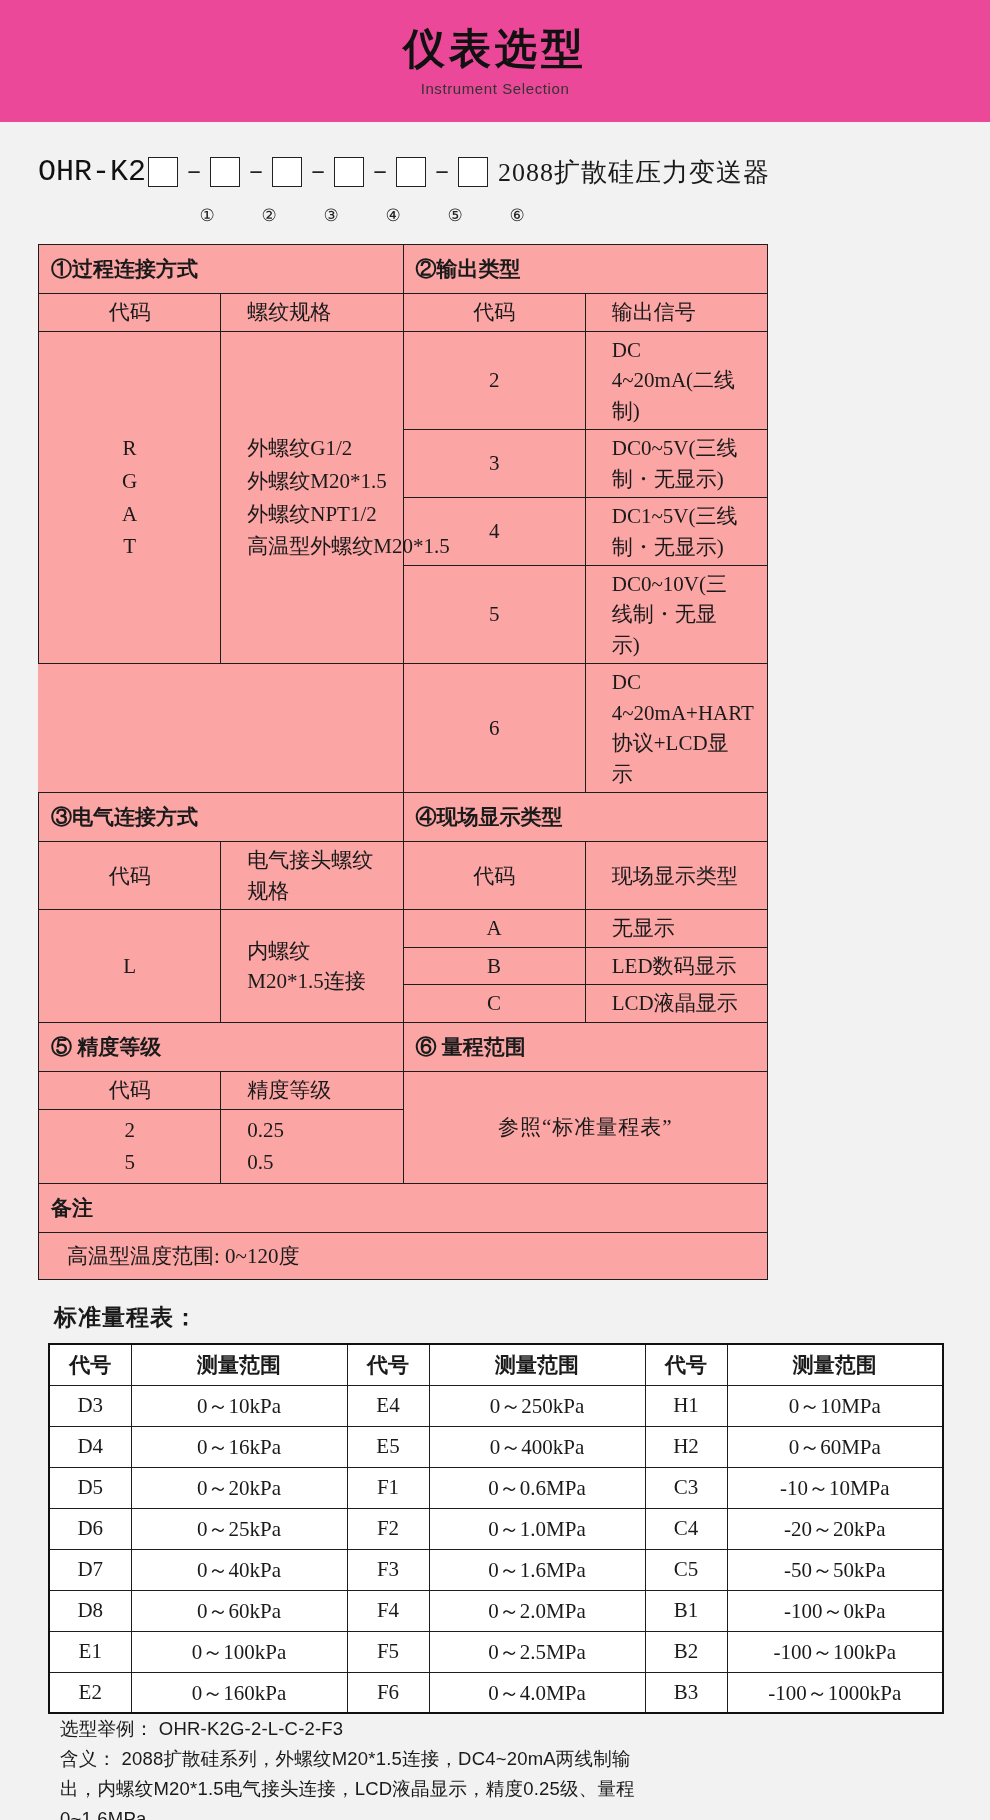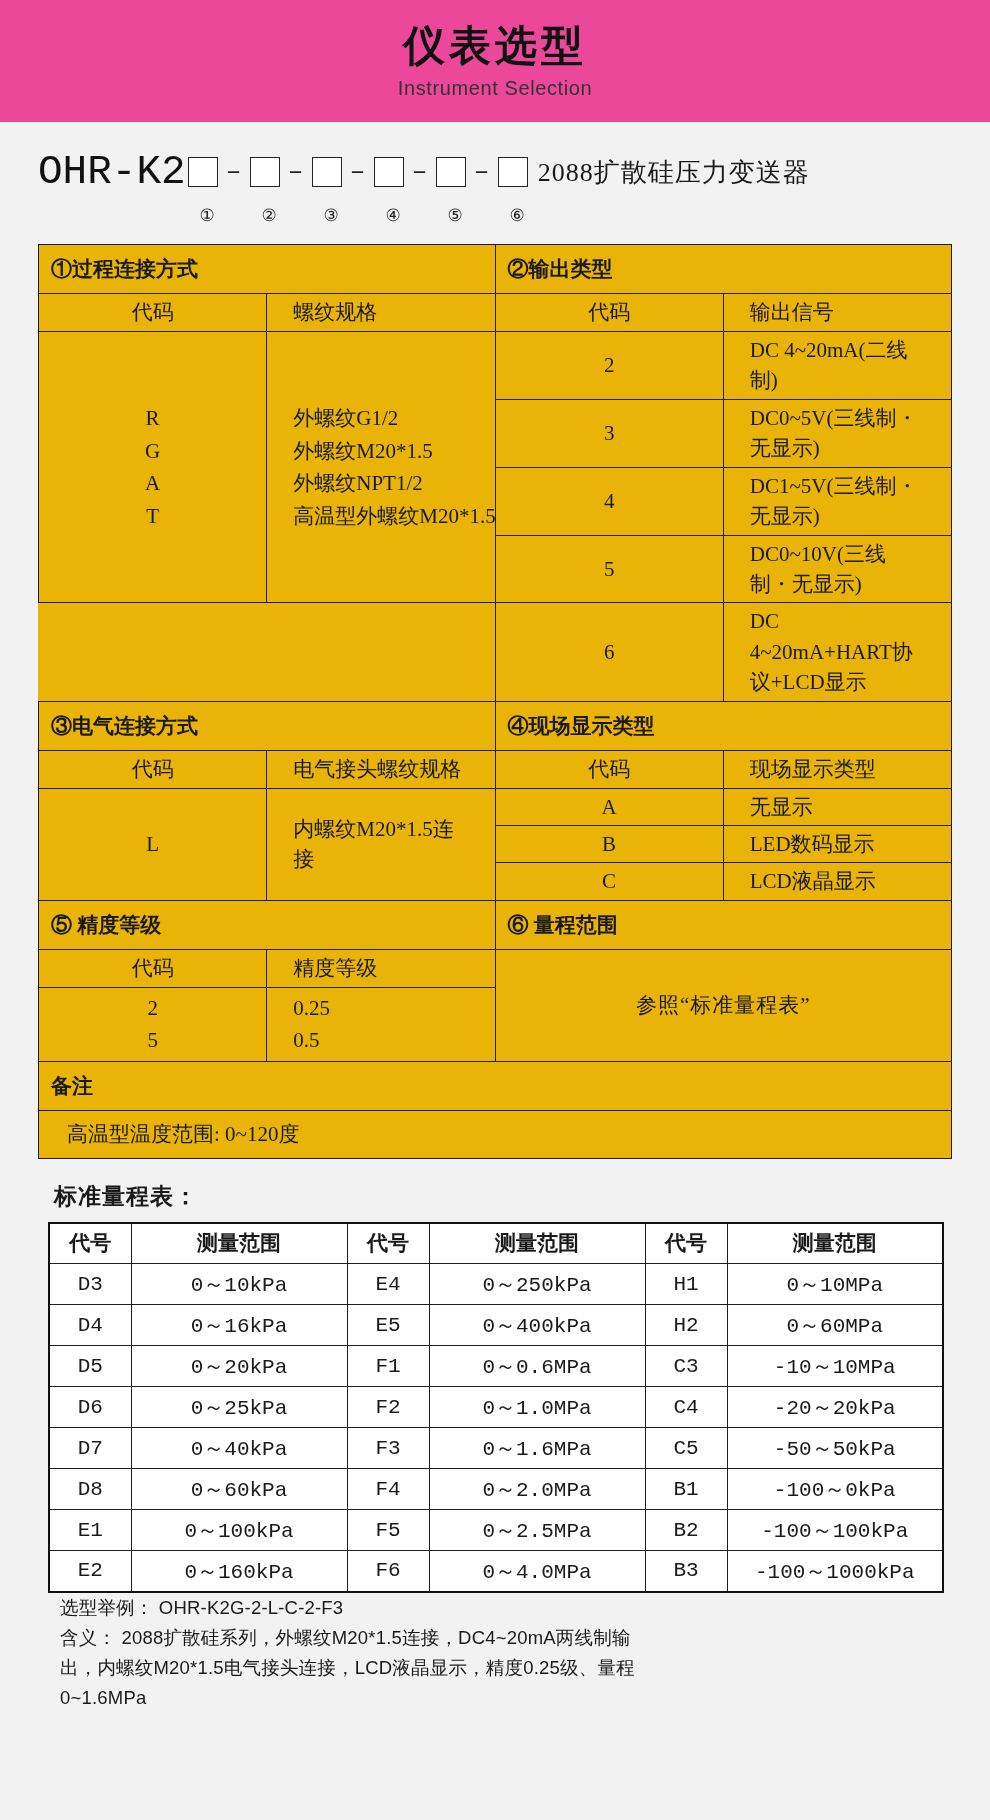--- a/index.html
+++ b/index.html
@@ -25,41 +25,41 @@
   }
   .header-title {
     font-size: 42px;
     font-weight: bold;
     letter-spacing: 4px;
     color: #111;
     line-height: 1.15;
   }
   .header-sub {
     margin-top: 6px;
-    font-size: 20px;
+    font-size: 15px;
     color: #333;
     font-family: "Liberation Sans", sans-serif;
     letter-spacing: 0.6px;
     text-align: center;
   }
 
   
   .model-area {
     padding: 26px 0 0 0;
     position: relative;
   }
   .model-line {
     display: flex;
     align-items: center;
     padding-left: 38px;
     height: 48px;
   }
   .model-prefix {
     font-family: "Liberation Mono", "DejaVu Sans Mono", monospace;
-    font-size: 41px;
+    font-size: 30px;
     letter-spacing: 0px;
     color: #111;
   }
   .code-box {
     width: 30px;
     height: 30px;
     border: 1.6px solid #222;
     background: #fff;
     margin: 0 2px;
   }
@@ -88,24 +88,24 @@
     margin: 0 2px;
     text-align: center;
     font-size: 17px;
     color: #222;
   }
   .circle-row .gap { width: 28px; }
 
   
   .spec-wrap { padding: 14px 38px 0 38px; }
   table.spec {
-    width: 914px;
+    width: 730px;
     border-collapse: collapse;
     table-layout: fixed;
-    background: #eab308;
+    background: #fca5a5;
   }
   table.spec td {
     border: 1.4px solid #1d1d1d;
     vertical-align: middle;
     padding: 3px 26px;
     font-size: 21px;
     line-height: 1.45;
   }
   .sec-head {
     font-size: 22px;
@@ -148,21 +148,20 @@
     table-layout: fixed;
     background: #fff;
     border: 2px solid #111;
   }
   table.std th, table.std td {
     border: 1.3px solid #1d1d1d;
     text-align: center;
     font-size: 21px;
     height: 41px;
     padding: 0 4px;
-    font-family: Liberation Mono, monospace;
   }
   table.std th { font-weight: bold; font-size: 21px; }
   .c-code { width: 82px; }
   .c-rng  { width: 216px; }
 
   
   .notes {
     padding: 0 48px 0 60px;
     font-family: "Liberation Sans", "DejaVu Sans", sans-serif;
     font-size: 18.5px;

